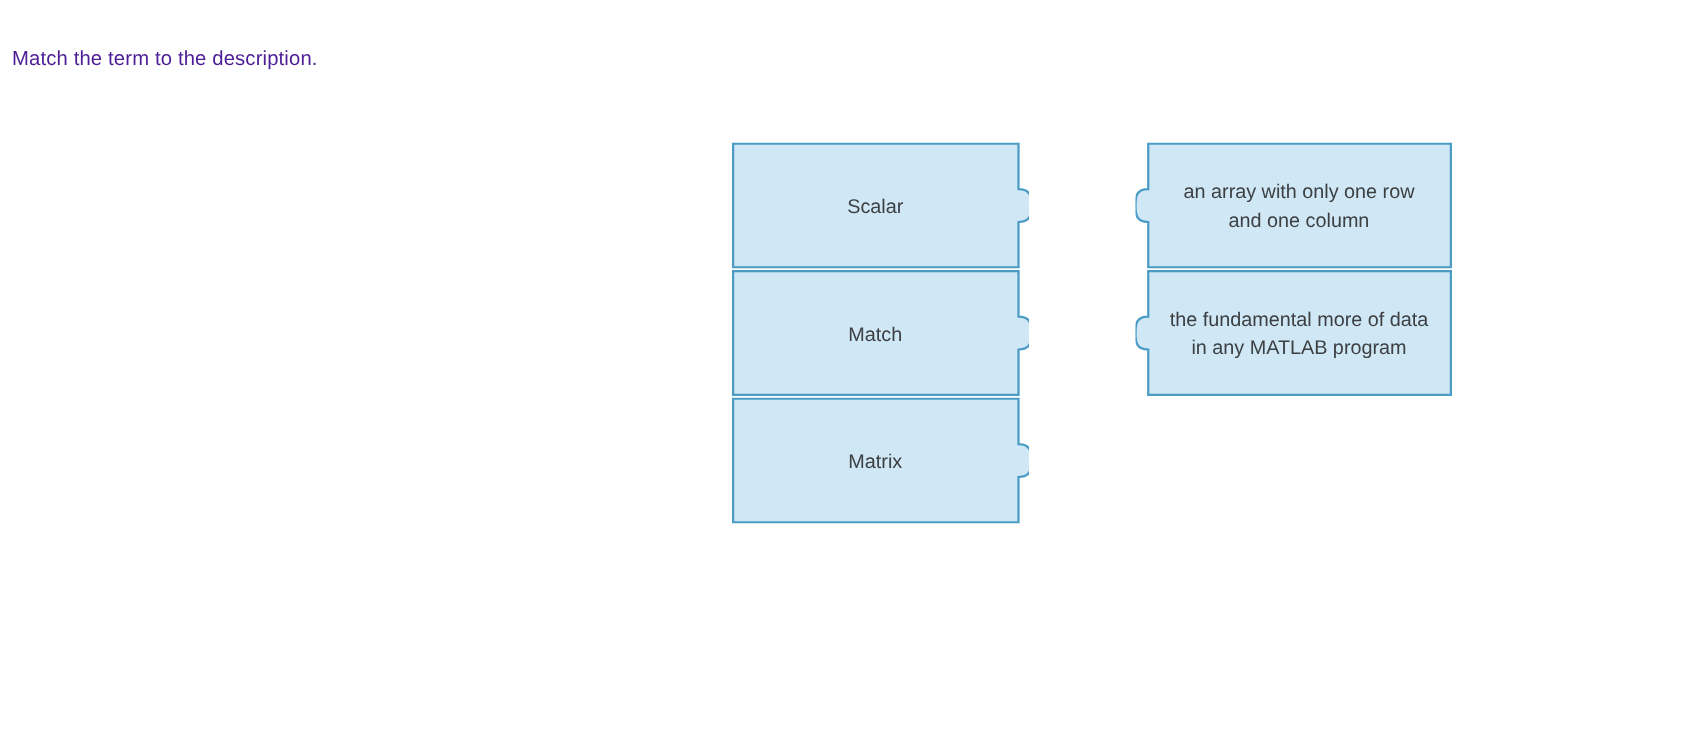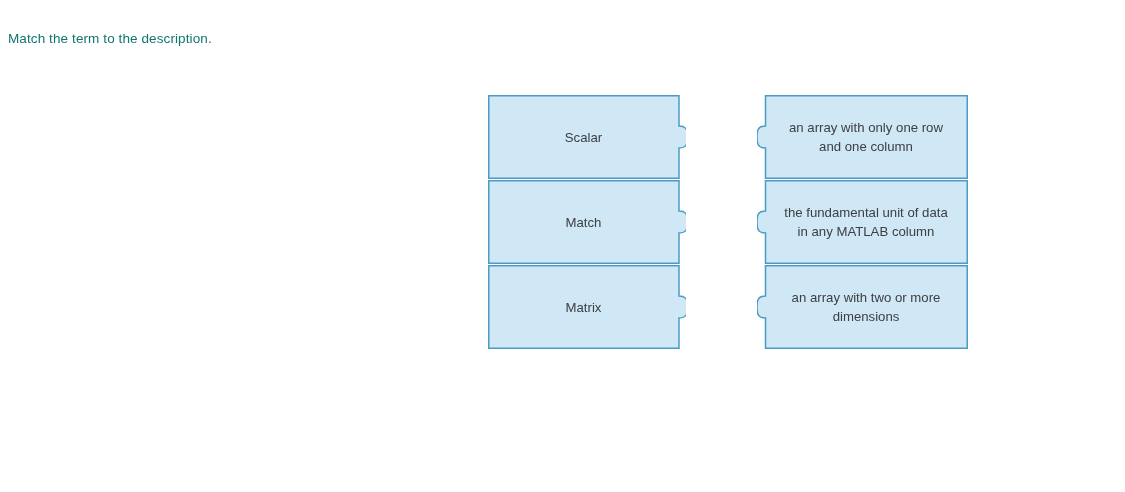--- a/index.html
+++ b/index.html
@@ -13,21 +13,21 @@
     font-family: "Liberation Sans", sans-serif;
     overflow: hidden;
     position: relative;
   }
 
   .prompt {
     position: absolute;
     left: 8px;
     top: 31px;
     font-size: 13.5px;
-    color: #0f766e;
+    color: #4c1d95;
     letter-spacing: 0.1px;
     white-space: nowrap;
   }
 
   .board {
     position: absolute;
     left: 0;
     top: 0;
     width: 1125px;
     height: 492px;
@@ -116,26 +116,20 @@
       <svg width="211" height="84" viewBox="0 0 211 84">
         <path d="M210.25,0.75 L8.5,0.75 L8.5,31 C0.5,31 0,36 0,42 C0,48 0.5,53 8.5,53 L8.5,83.25 L210.25,83.25 Z" fill="#d0e7f5" stroke="#4a9cc4" stroke-width="1.5"></path>
       </svg>
       <div class="tile-label">an array with only one row and one column</div>
     </div>
 
     <div class="tile">
       <svg width="211" height="84" viewBox="0 0 211 84">
         <path d="M210.25,0.75 L8.5,0.75 L8.5,31 C0.5,31 0,36 0,42 C0,48 0.5,53 8.5,53 L8.5,83.25 L210.25,83.25 Z" fill="#d0e7f5" stroke="#4a9cc4" stroke-width="1.5"></path>
       </svg>
-      <div class="tile-label">the fundamental unit of data in any MATLAB column</div>
+      <div class="tile-label">the fundamental more of data in any MATLAB program</div>
     </div>
 
-    <div class="tile">
-      <svg width="211" height="84" viewBox="0 0 211 84">
-        <path d="M210.25,0.75 L8.5,0.75 L8.5,31 C0.5,31 0,36 0,42 C0,48 0.5,53 8.5,53 L8.5,83.25 L210.25,83.25 Z" fill="#d0e7f5" stroke="#4a9cc4" stroke-width="1.5"></path>
-      </svg>
-      <div class="tile-label">an array with two or more dimensions</div>
-    </div>
 
 
   </div>
 
 </div>
 
 </body></html>

